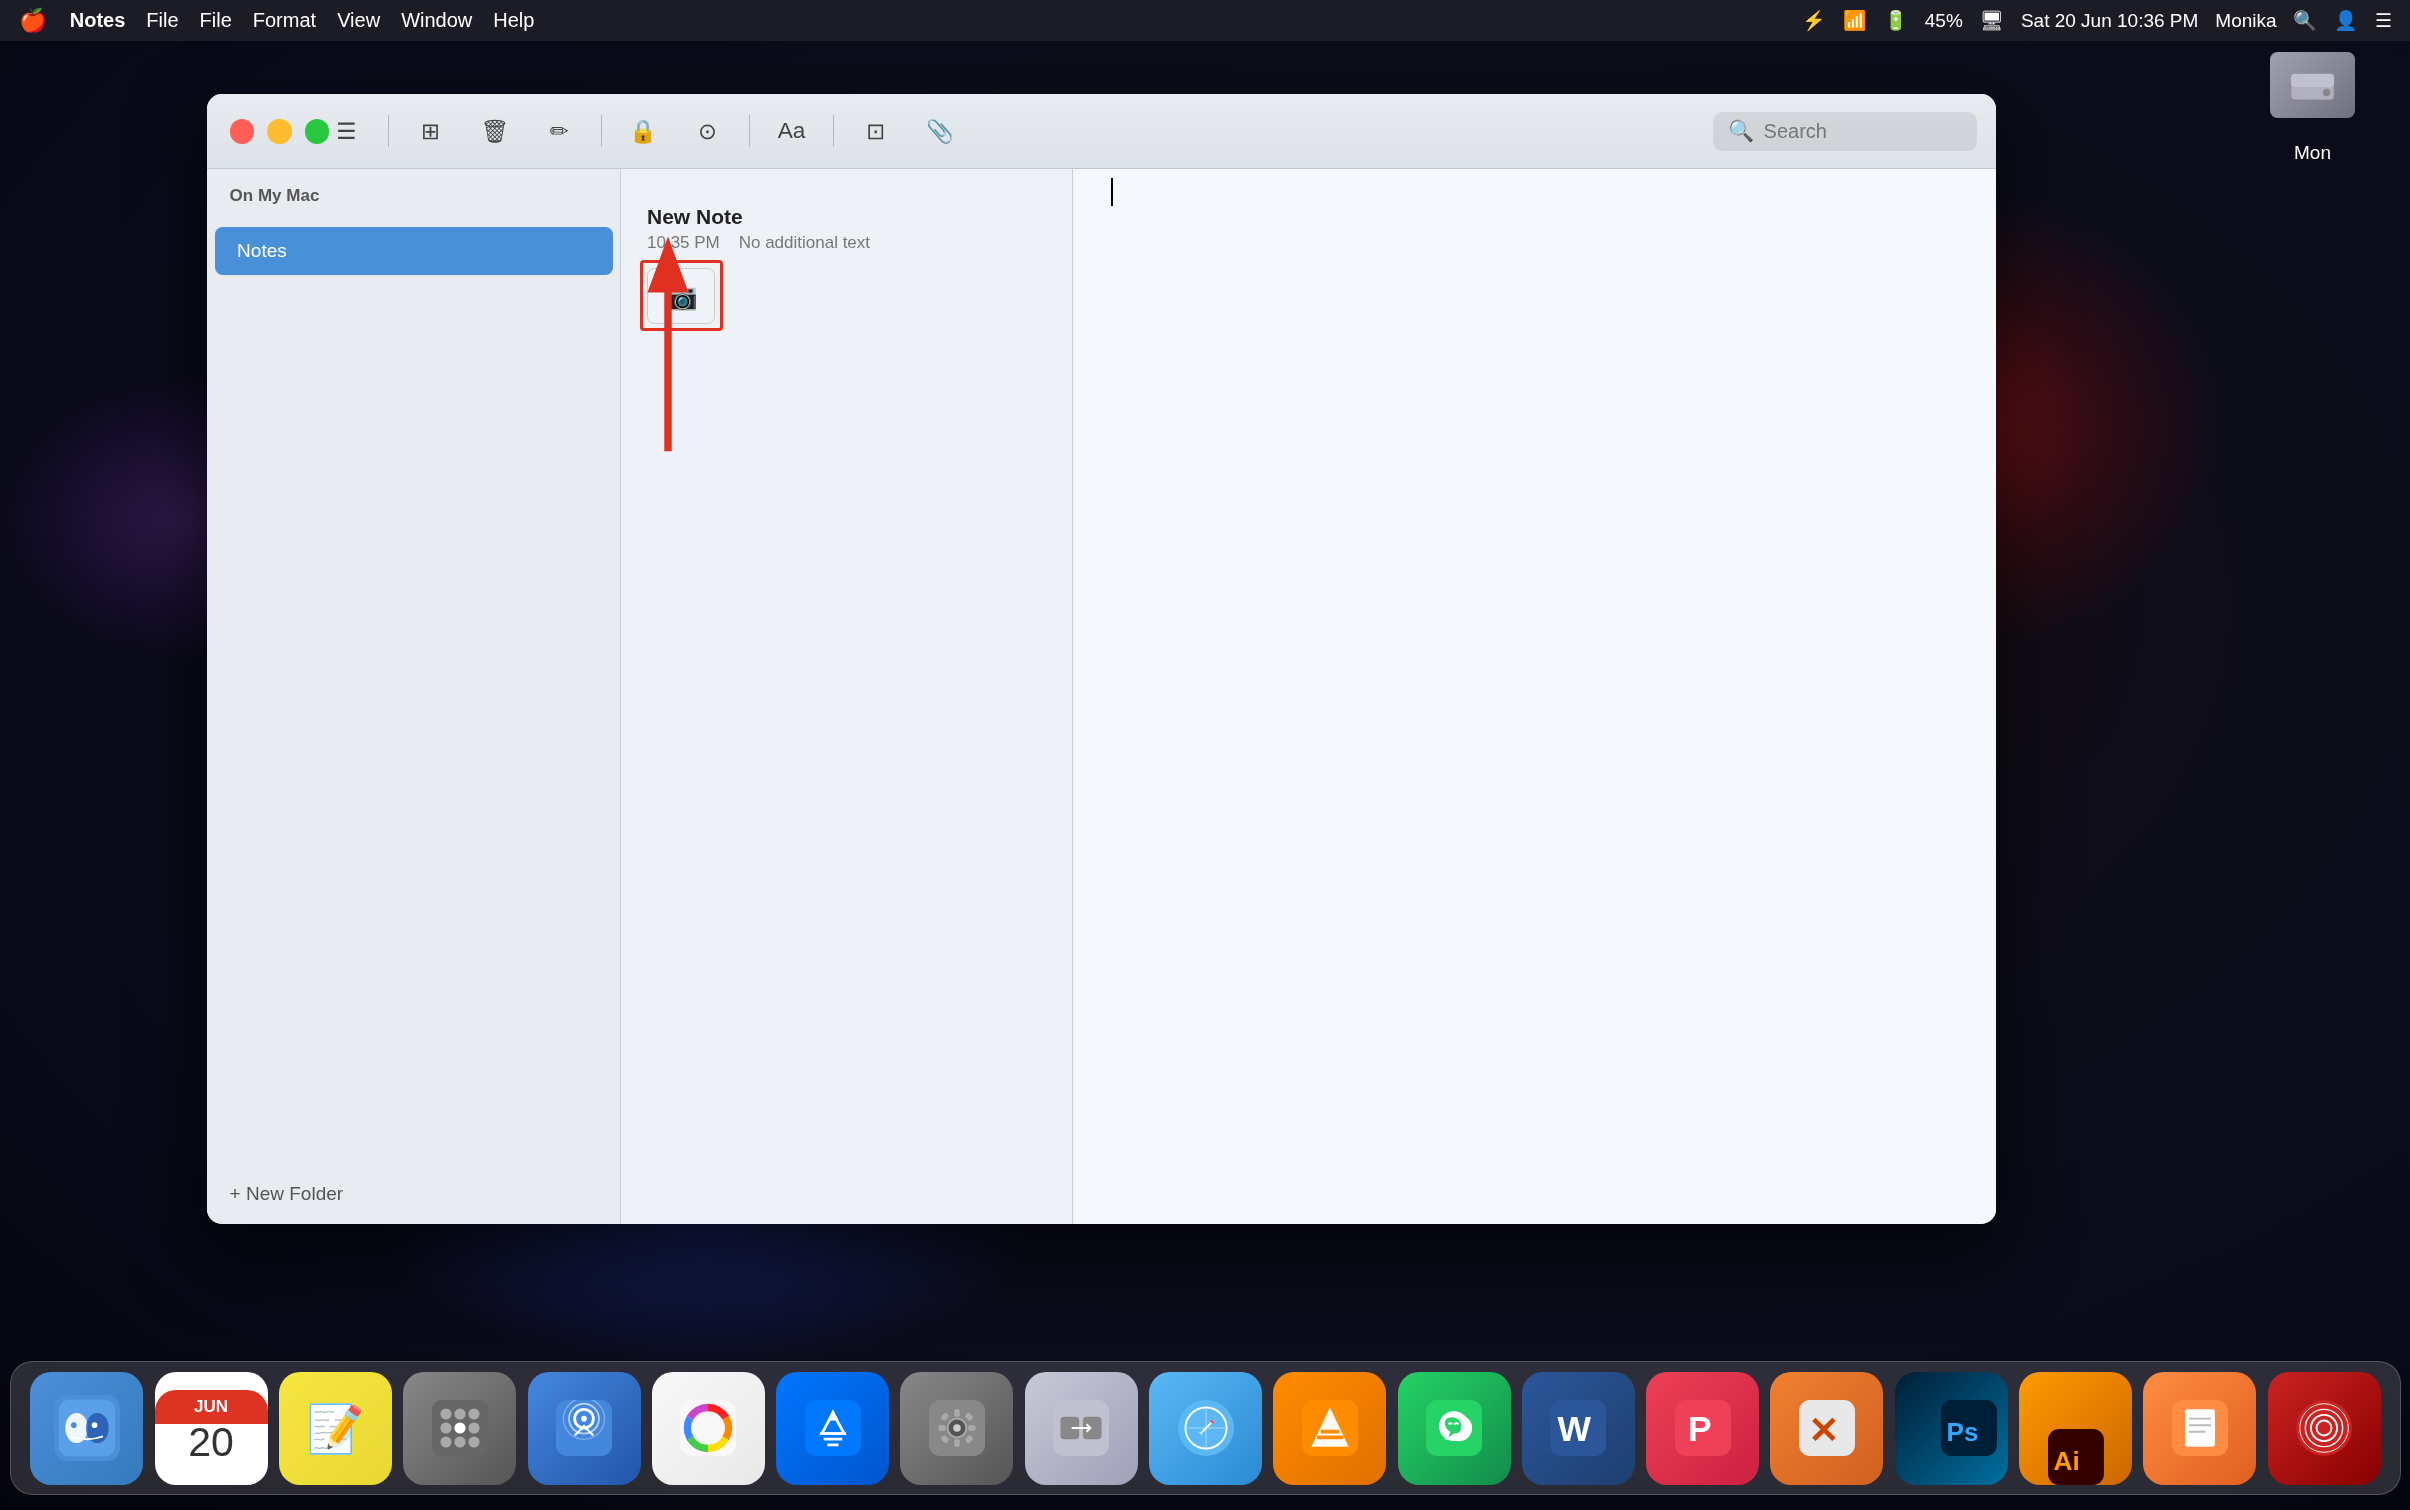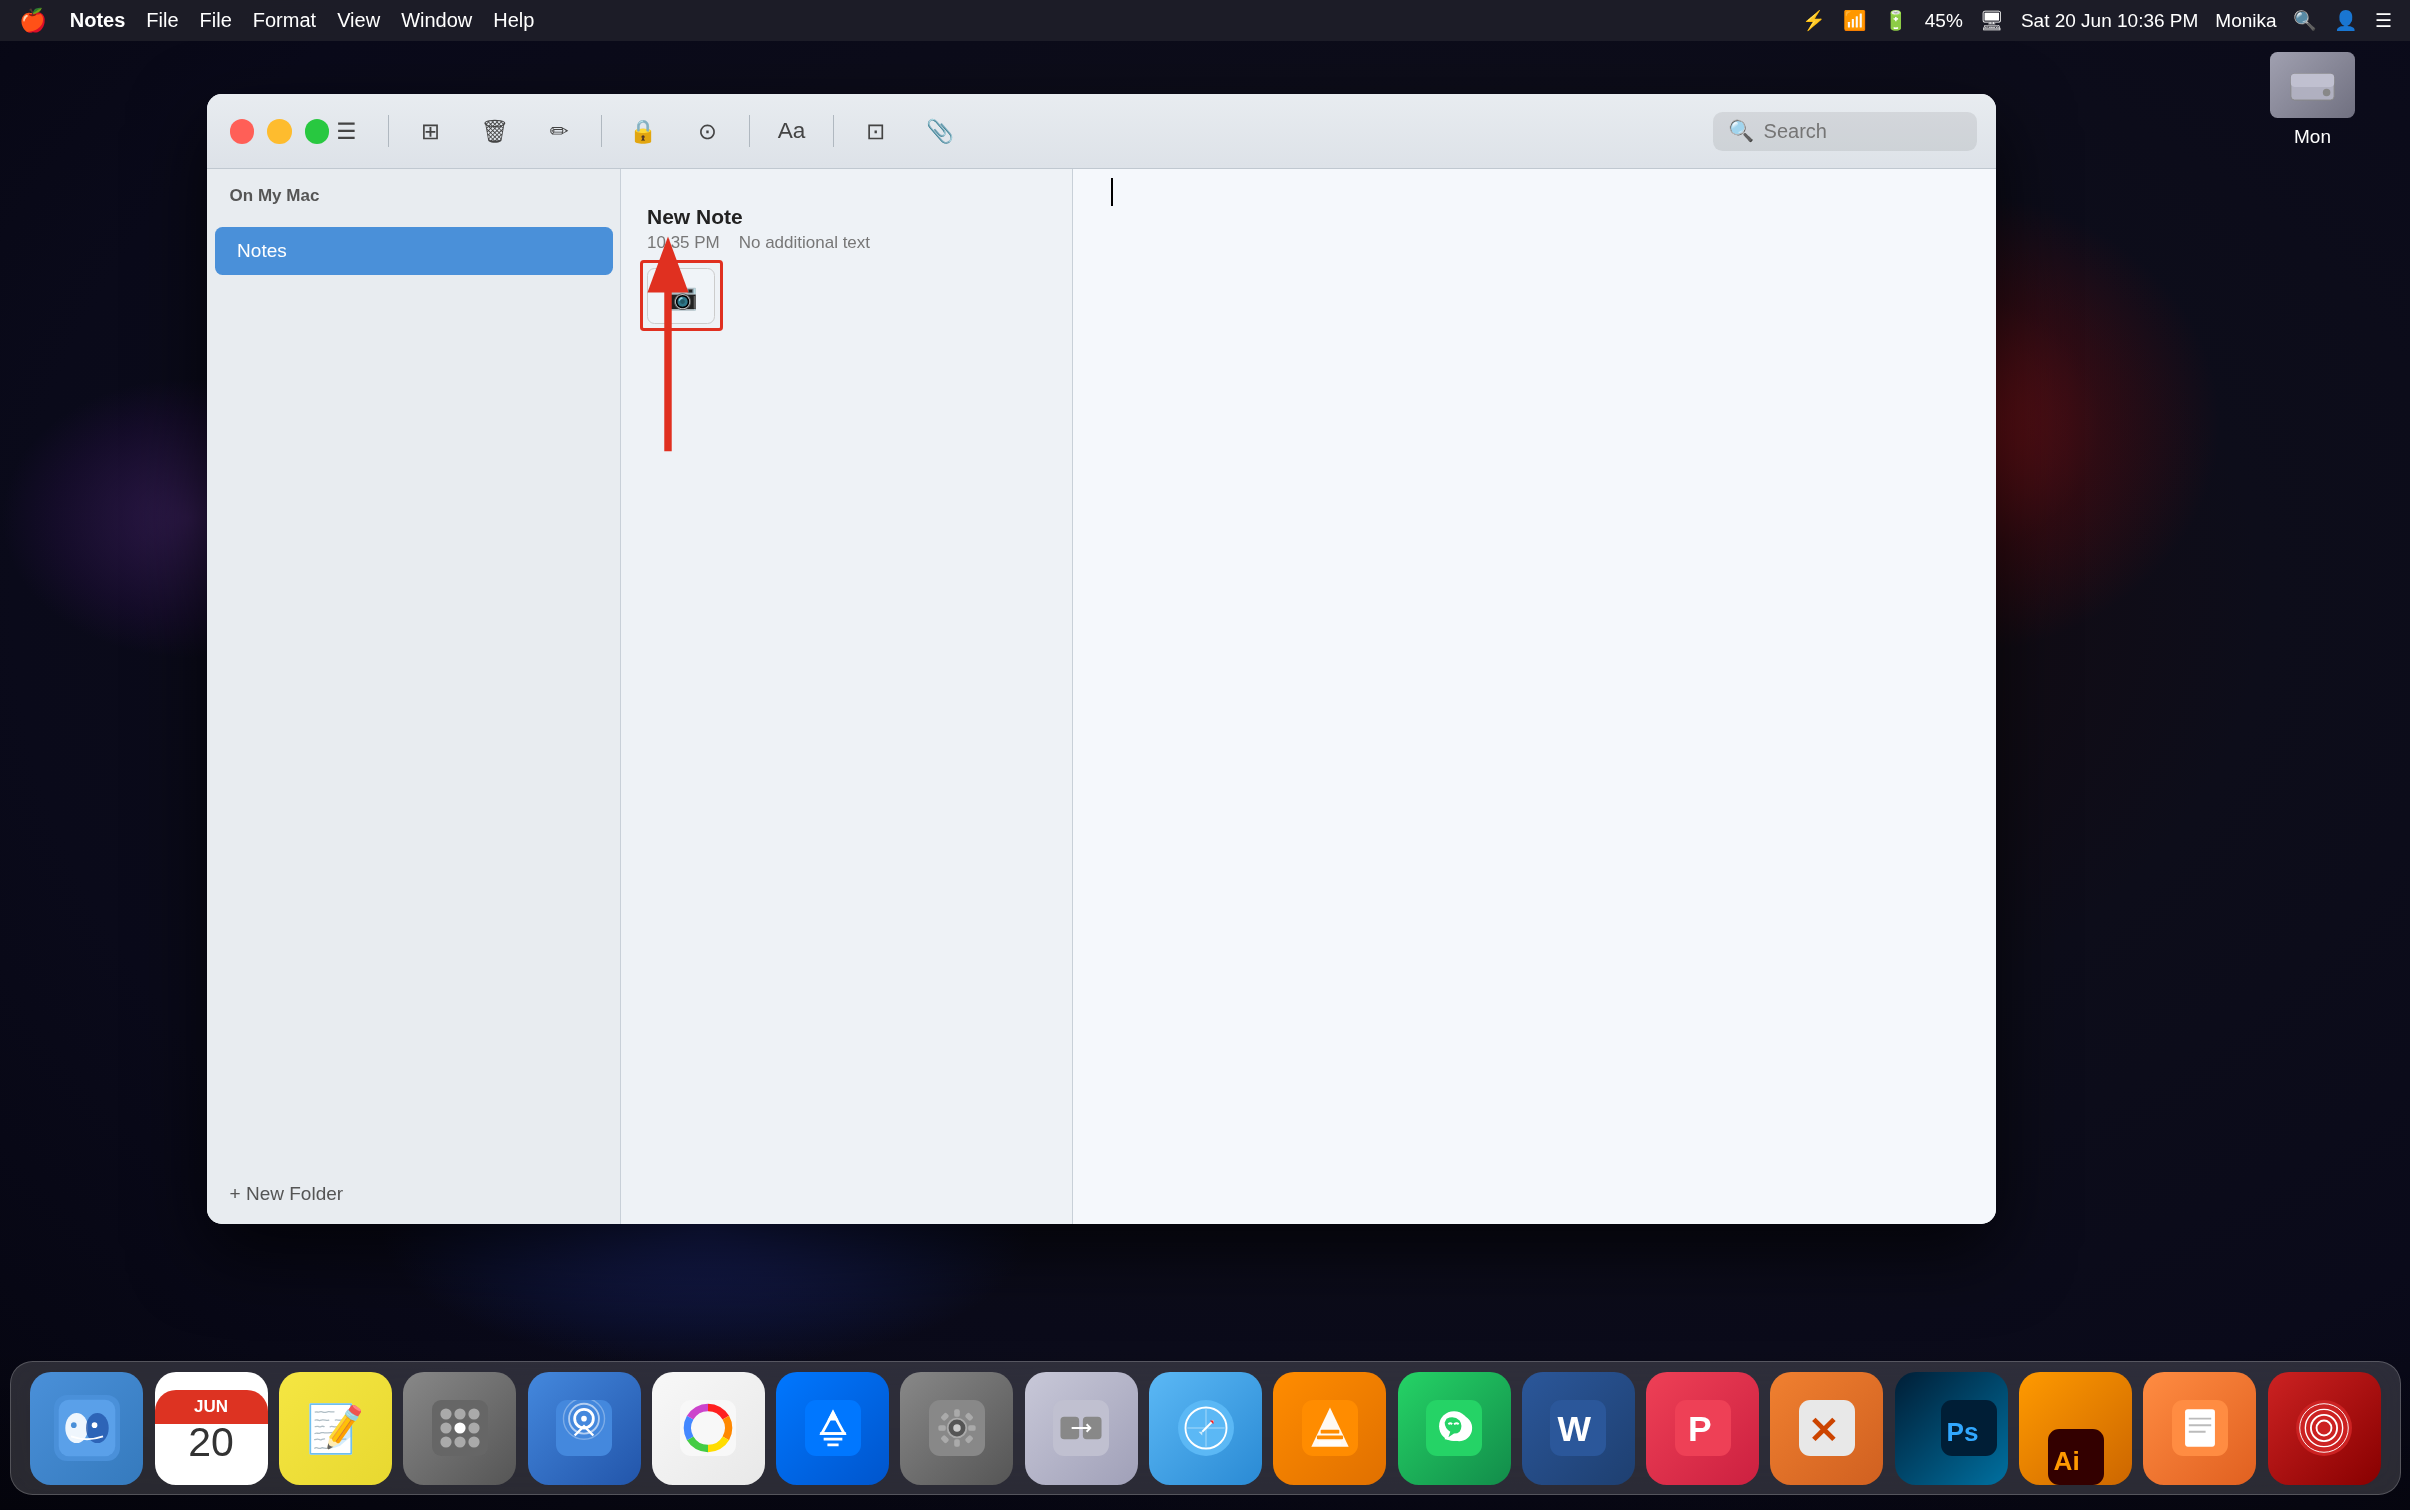--- a/index.html
+++ b/index.html
@@ -88,20 +88,21 @@
       position: absolute;
       top: 52px;
       right: 56px;
       display: flex;
       flex-direction: column;
       align-items: center;
       color: white;
       font-size: 19px;
       cursor: pointer;
       z-index: 100;
+      gap: 16px;
     }
     .desktop-icon-hd .hd-icon {
       width: 85px;
       height: 66px;
       background: linear-gradient(135deg, #a0a0b0 0%, #707080 100%);
       border-radius: 7.5px;
       display: flex;
       align-items: center;
       justify-content: center;
       margin-bottom: 7.5px;

